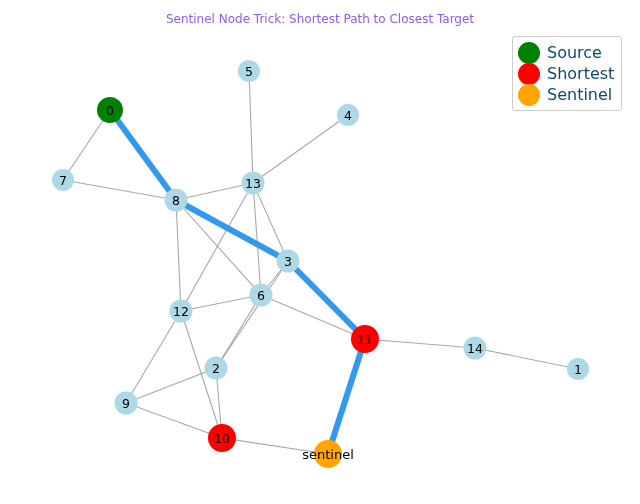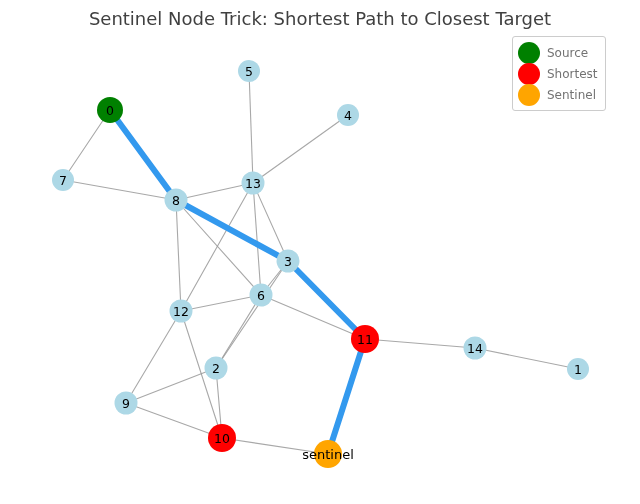--- a/index.html
+++ b/index.html
@@ -16,22 +16,22 @@
     overflow: hidden;
   }
   #title {
     position: absolute;
     top: 0;
     left: 0;
     width: 640px;
     height: 38px;
     line-height: 38px;
     text-align: center;
-    font-size: 18px;
-    color: #404040;
+    font-size: 12px;
+    color: #8b5cf6;
     white-space: nowrap;
   }
   #graph-canvas {
     position: absolute;
     top: 0;
     left: 0;
     width: 640px;
     height: 504px;
   }
   .node-label {
@@ -64,22 +64,22 @@
     height: 21px;
   }
   .legend-swatch {
     width: 22px;
     height: 22px;
     border-radius: 50%;
     flex: 0 0 auto;
     margin-right: 7px;
   }
   .legend-text {
-    font-size: 12px;
-    color: #737373;
+    font-size: 16px;
+    color: #0c4a6e;
     white-space: nowrap;
   }
 </style>
 </head>
 <body>
 
 <div id="figure">
 
   <div id="title">Sentinel Node Trick: Shortest Path to Closest Target</div>
 

